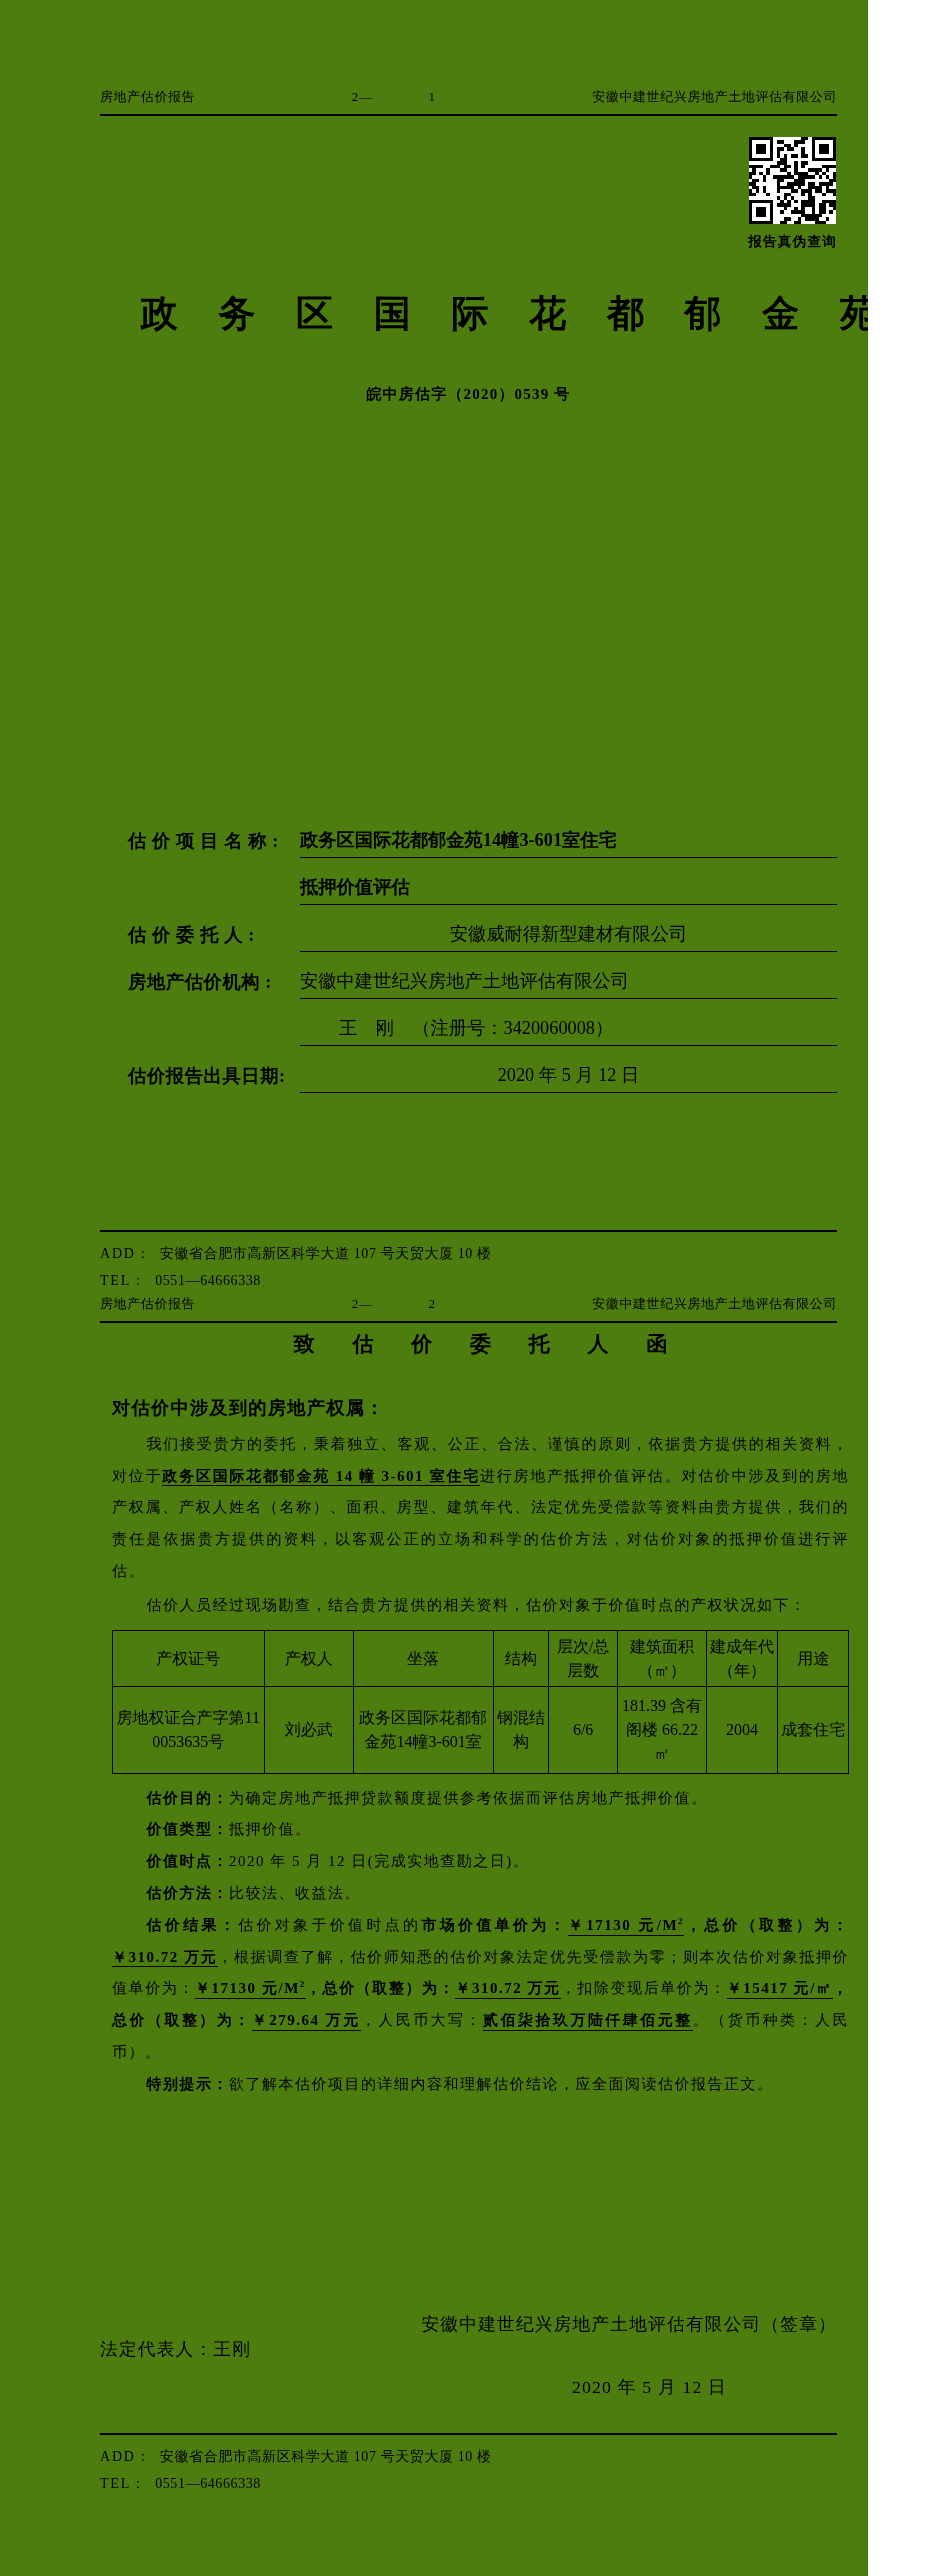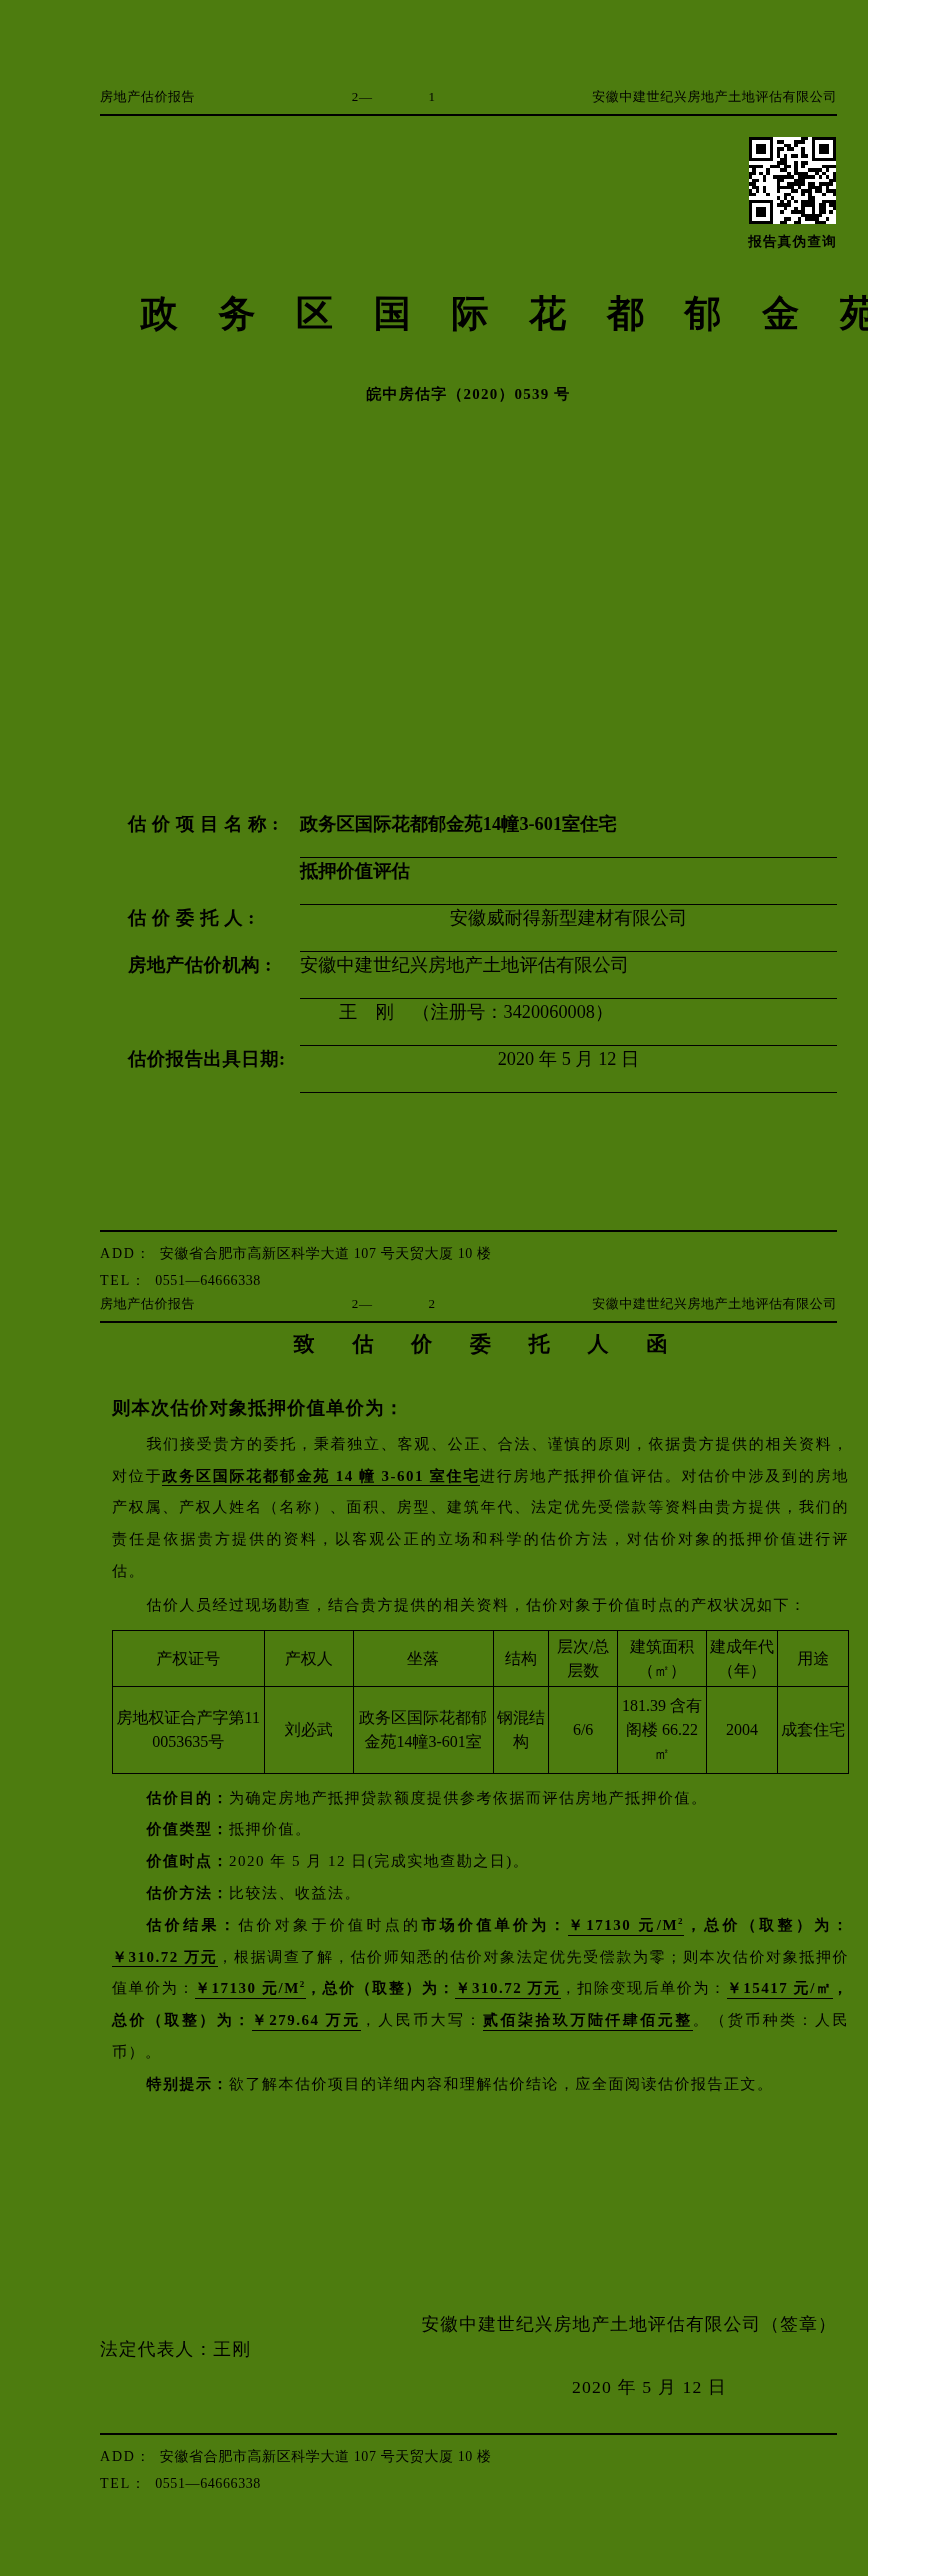--- a/index.html
+++ b/index.html
@@ -34,21 +34,21 @@
   .qr-holder{display:inline-block;text-align:center;}
   .qr{width:87px;height:87px;display:block;margin:0 auto;}
   .qr-caption{font-size:13.6px;font-weight:bold;margin-top:8.3px;letter-spacing:1.2px;white-space:nowrap;}
   .main-title{
     margin:38px 0 0 0;
     font-size:37px;font-weight:bold;text-align:center;
     letter-spacing:1.1em;text-indent:1.1em;white-space:nowrap;
   }
   .doc-number{margin-top:46px;font-size:15px;font-weight:bold;text-align:center;letter-spacing:1.2px;}
   .fields{margin-top:407px;padding-left:28px;}
-  .field-row{display:flex;height:47px;}
+  .field-row{display:flex;align-items:flex-end;height:47px;}
   .field-label{
     width:172px;flex:none;
     font-size:18.3px;font-weight:bold;letter-spacing:0.6px;
     padding-bottom:4.7px;white-space:nowrap;
   }
   .field-value{
     flex:1;min-width:0;
     border-bottom:1.8px solid #000;
     font-size:18.3px;padding-bottom:4.7px;white-space:nowrap;
   }
@@ -378,21 +378,21 @@
   <div class="p2-header doc-header">
     <span class="dh-left">房地产估价报告</span>
     <span class="dh-mid"><span>2—</span><span class="pg-num">2</span></span>
     <span class="dh-right">安徽中建世纪兴房地产土地评估有限公司</span>
   </div>
 
   <div class="p2-content">
 
     <h2 class="letter-title">致估价委托人函</h2>
 
-    <div class="salutation">则本次估价对象抵押价值单价为：</div>
+    <div class="salutation">对估价中涉及到的房地产权属：</div>
 
     <p class="body-text para1"><span>我们接受贵方的委托，秉着独立、客观、公正、合法、谨慎的原则，依据贵方提供的相关资料，对位于</span><span class="u-subject">政务区国际花都郁金苑 14 幢 3-601 室住宅</span><span>进行房地产抵押价值评估。对估价中涉及到的房地产权属、产权人姓名（名称）、面积、房型、建筑年代、法定优先受偿款等资料由贵方提供，我们的责任是依据贵方提供的资料，以客观公正的立场和科学的估价方法，对估价对象的抵押价值进行评估。</span></p>
 
     <p class="body-text para2">估价人员经过现场勘查，结合贵方提供的相关资料，估价对象于价值时点的产权状况如下：</p>
 
     <table class="prop-table">
       <colgroup>
         <col style="width:20.6%">
           <col style="width:12.1%">
           <col style="width:19%">

